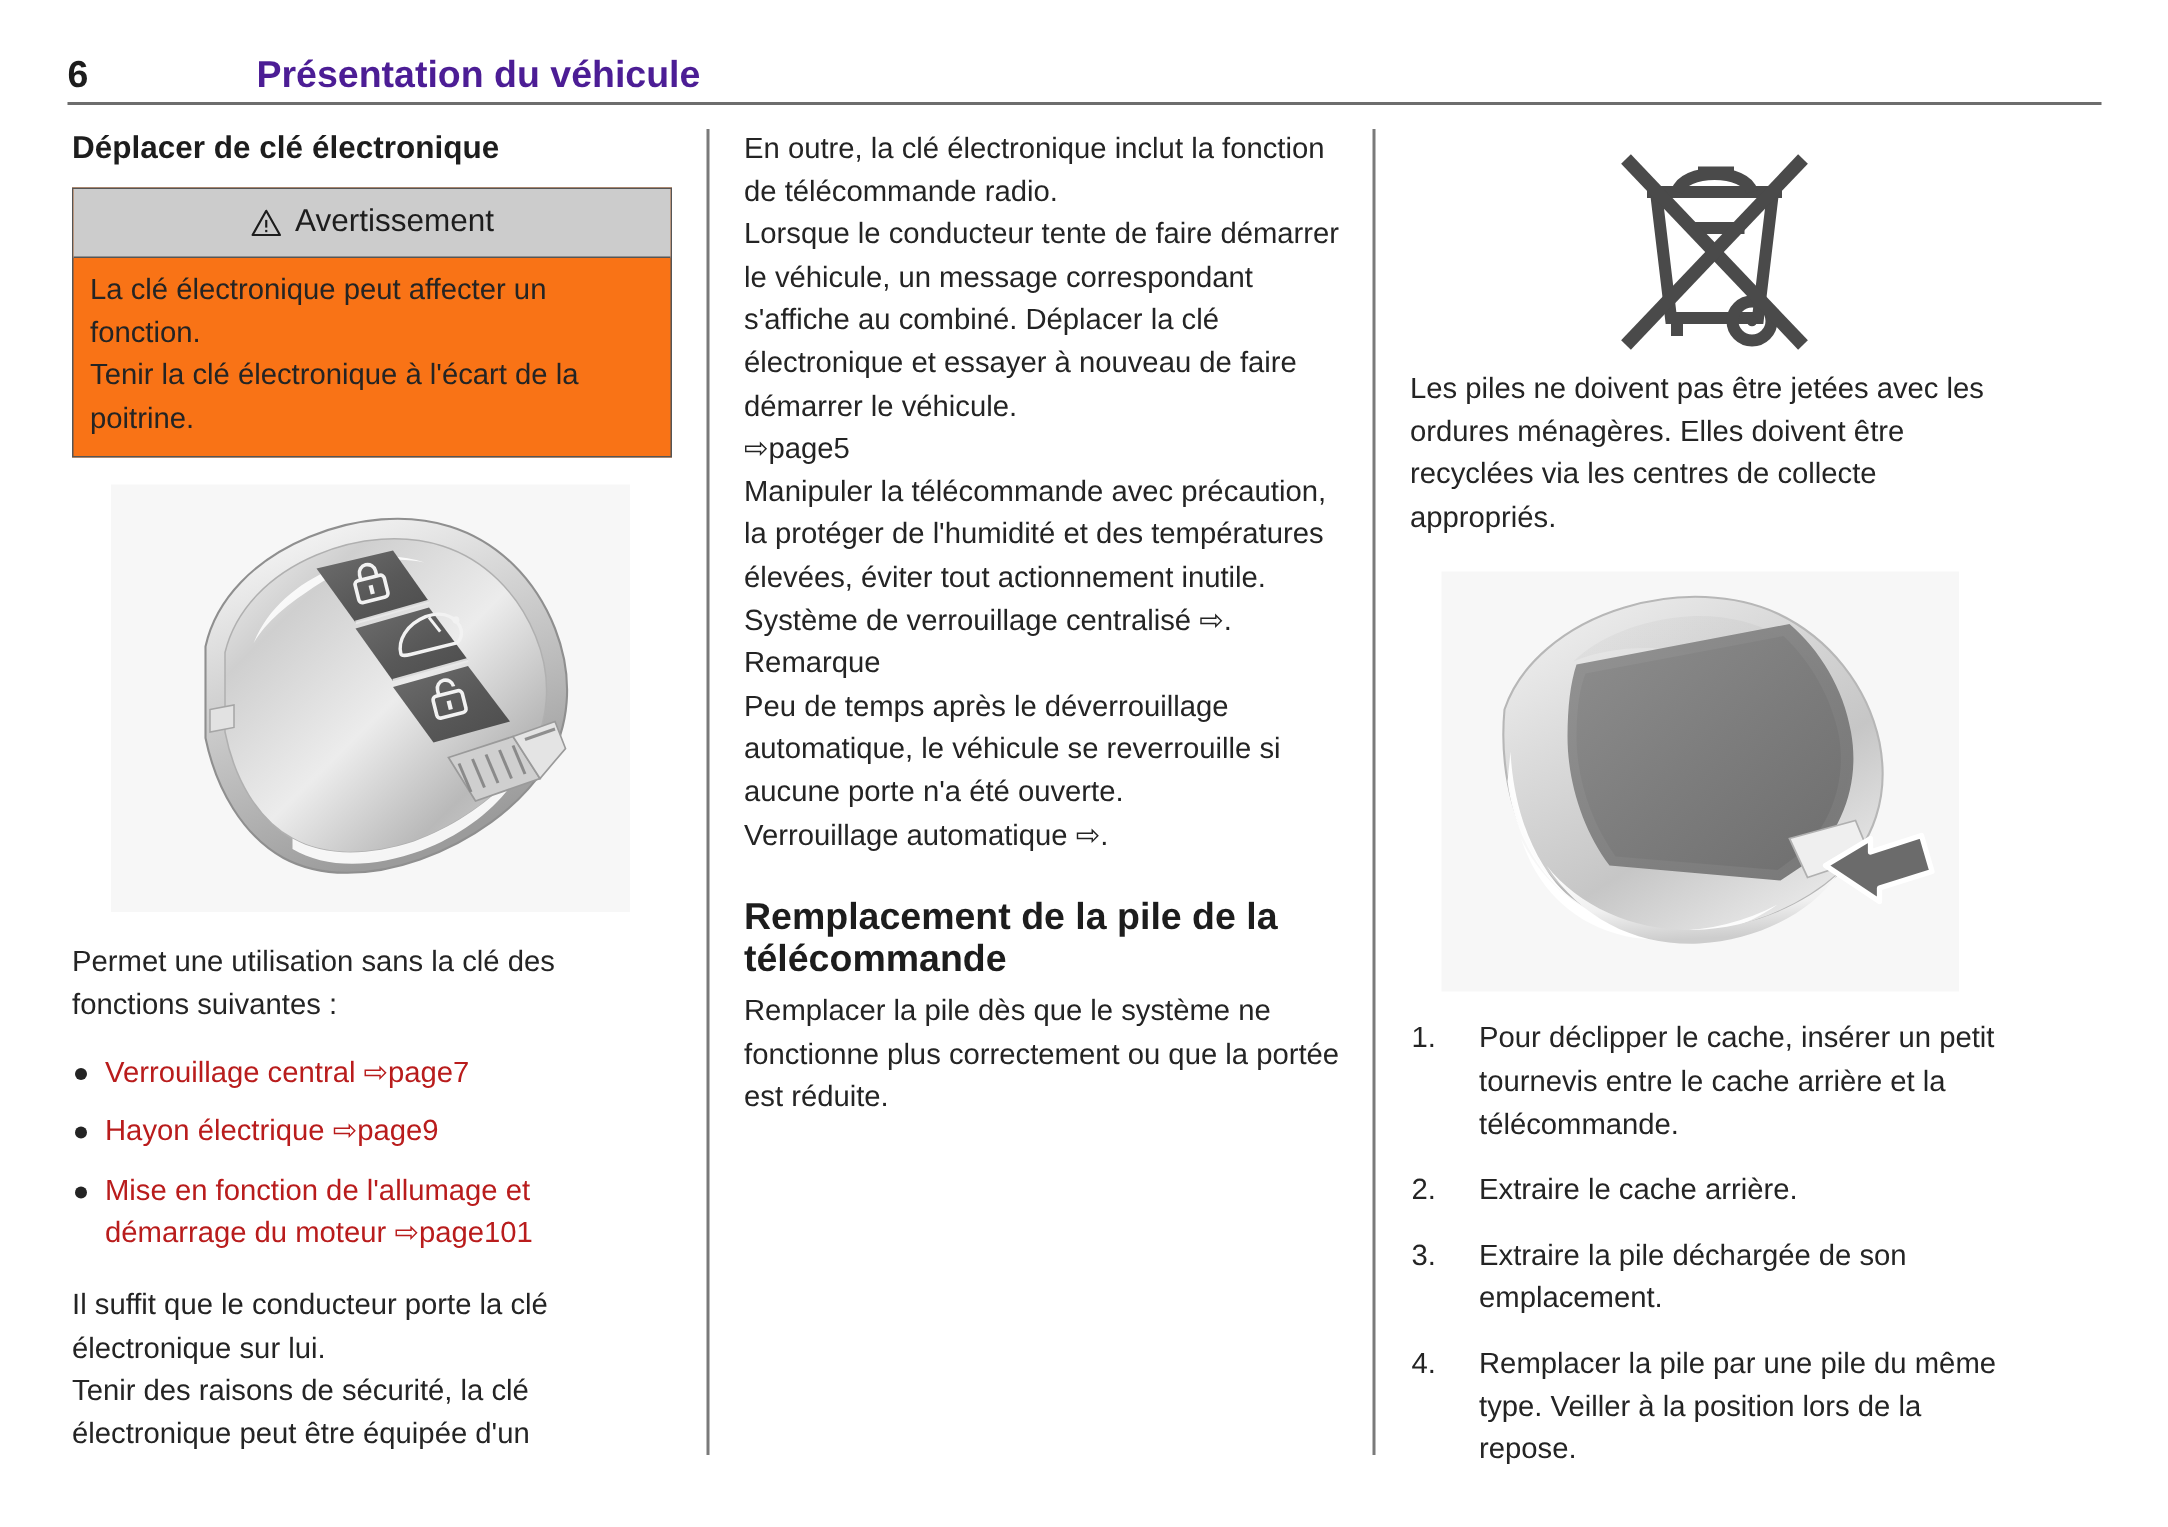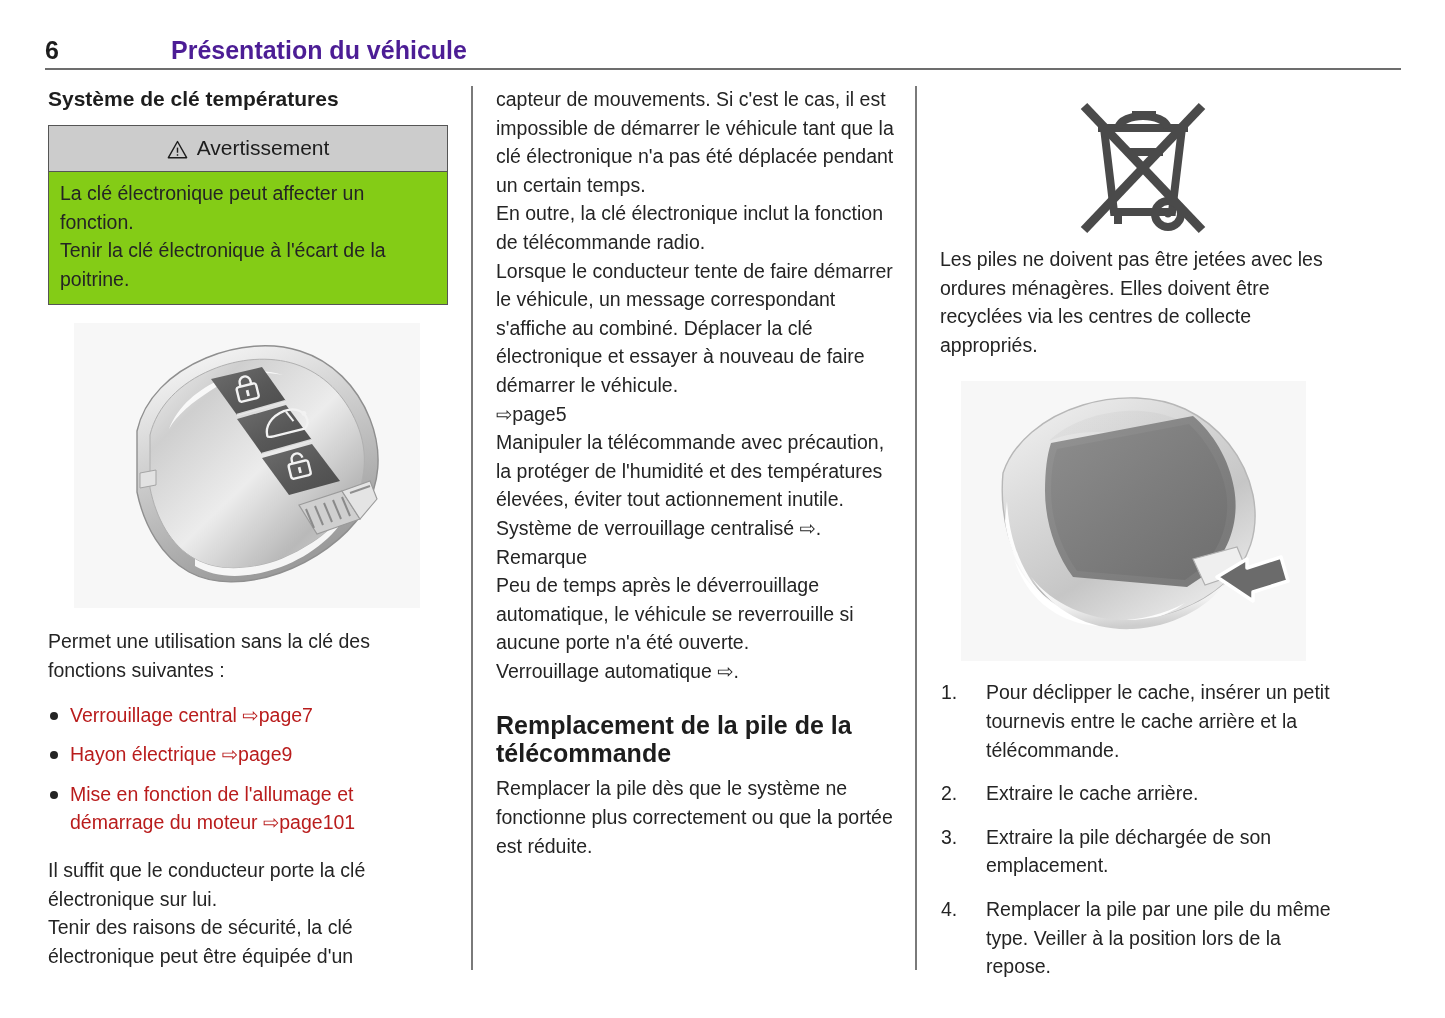--- a/index.html
+++ b/index.html
@@ -101,21 +101,21 @@
   }
   .body-text + .body-text { margin-top: 0; }
   .gap-before { margin-top: 19px; }
   .bold-run { font-weight: normal; }
 
   
   .warning-box {
     border: 1.5px solid #555;
     box-sizing: border-box;
     width: 400px;
-    background: #84cc16;
+    background: #f97316;
   }
   .warning-head {
     background: #cccccc;
     border-bottom: 1.5px solid #555;
     text-align: center;
     padding: 9px 0 10px 0;
     font-size: 21px;
     line-height: 26px;
     display: flex;
     align-items: center;
@@ -219,21 +219,21 @@
     <div class="page-number">6</div>
     <div class="header-title">Présentation du véhicule</div>
   </div>
   <div class="header-rule"></div>
 
   <div class="col-divider divider-1"></div>
   <div class="col-divider divider-2"></div>
 
   <div class="column col-1">
 
-    <h2 class="section-title">Système de clé températures</h2>
+    <h2 class="section-title">Déplacer de clé électronique</h2>
 
     <div class="warning-box">
       <div class="warning-head">
         <span class="warn-tri">
           <svg viewBox="0 0 22 20" width="21" height="19" aria-hidden="true">
             <path d="M11 1.6 L20.6 18.6 L1.4 18.6 Z" fill="none" stroke="#1d1d1d" stroke-width="1.5" stroke-linejoin="round"></path>
             <rect x="10.25" y="8" width="1.5" height="5.4" fill="#1d1d1d"></rect>
             <rect x="10.25" y="15" width="1.5" height="1.6" fill="#1d1d1d"></rect>
           </svg>
         </span>
@@ -345,21 +345,20 @@
         <span class="dot"></span>
         <span>Mise en fonction de l'allumage et démarrage du moteur ⇨page101</span>
       </li>
     </ul>
 
     <p class="body-text gap-before">Il suffit que le conducteur porte la clé électronique sur lui.</p>
     <p class="body-text">Tenir des raisons de sécurité, la clé électronique peut être équipée d'un</p>
   </div>
 
   <div class="column col-2">
-    <p class="body-text">capteur de mouvements. Si c'est le cas, il est impossible de démarrer le véhicule tant que la clé électronique n'a pas été déplacée pendant un certain temps.</p>
     <p class="body-text">En outre, la clé électronique inclut la fonction de télécommande radio.</p>
     <p class="body-text">Lorsque le conducteur tente de faire démarrer le véhicule, un message correspondant s'affiche au combiné. Déplacer la clé électronique et essayer à nouveau de faire démarrer le véhicule.</p>
     <p class="body-text">⇨page5</p>
     <p class="body-text">Manipuler la télécommande avec précaution, la protéger de l'humidité et des températures élevées, éviter tout actionnement inutile.</p>
     <p class="body-text">Système de verrouillage centralisé ⇨.</p>
     <p class="body-text bold-run">Remarque</p>
     <p class="body-text">Peu de temps après le déverrouillage automatique, le véhicule se reverrouille si aucune porte n'a été ouverte.</p>
     <p class="body-text">Verrouillage automatique ⇨.</p>
 
     <h3 class="sub-title">Remplacement de la pile de la télécommande</h3>

